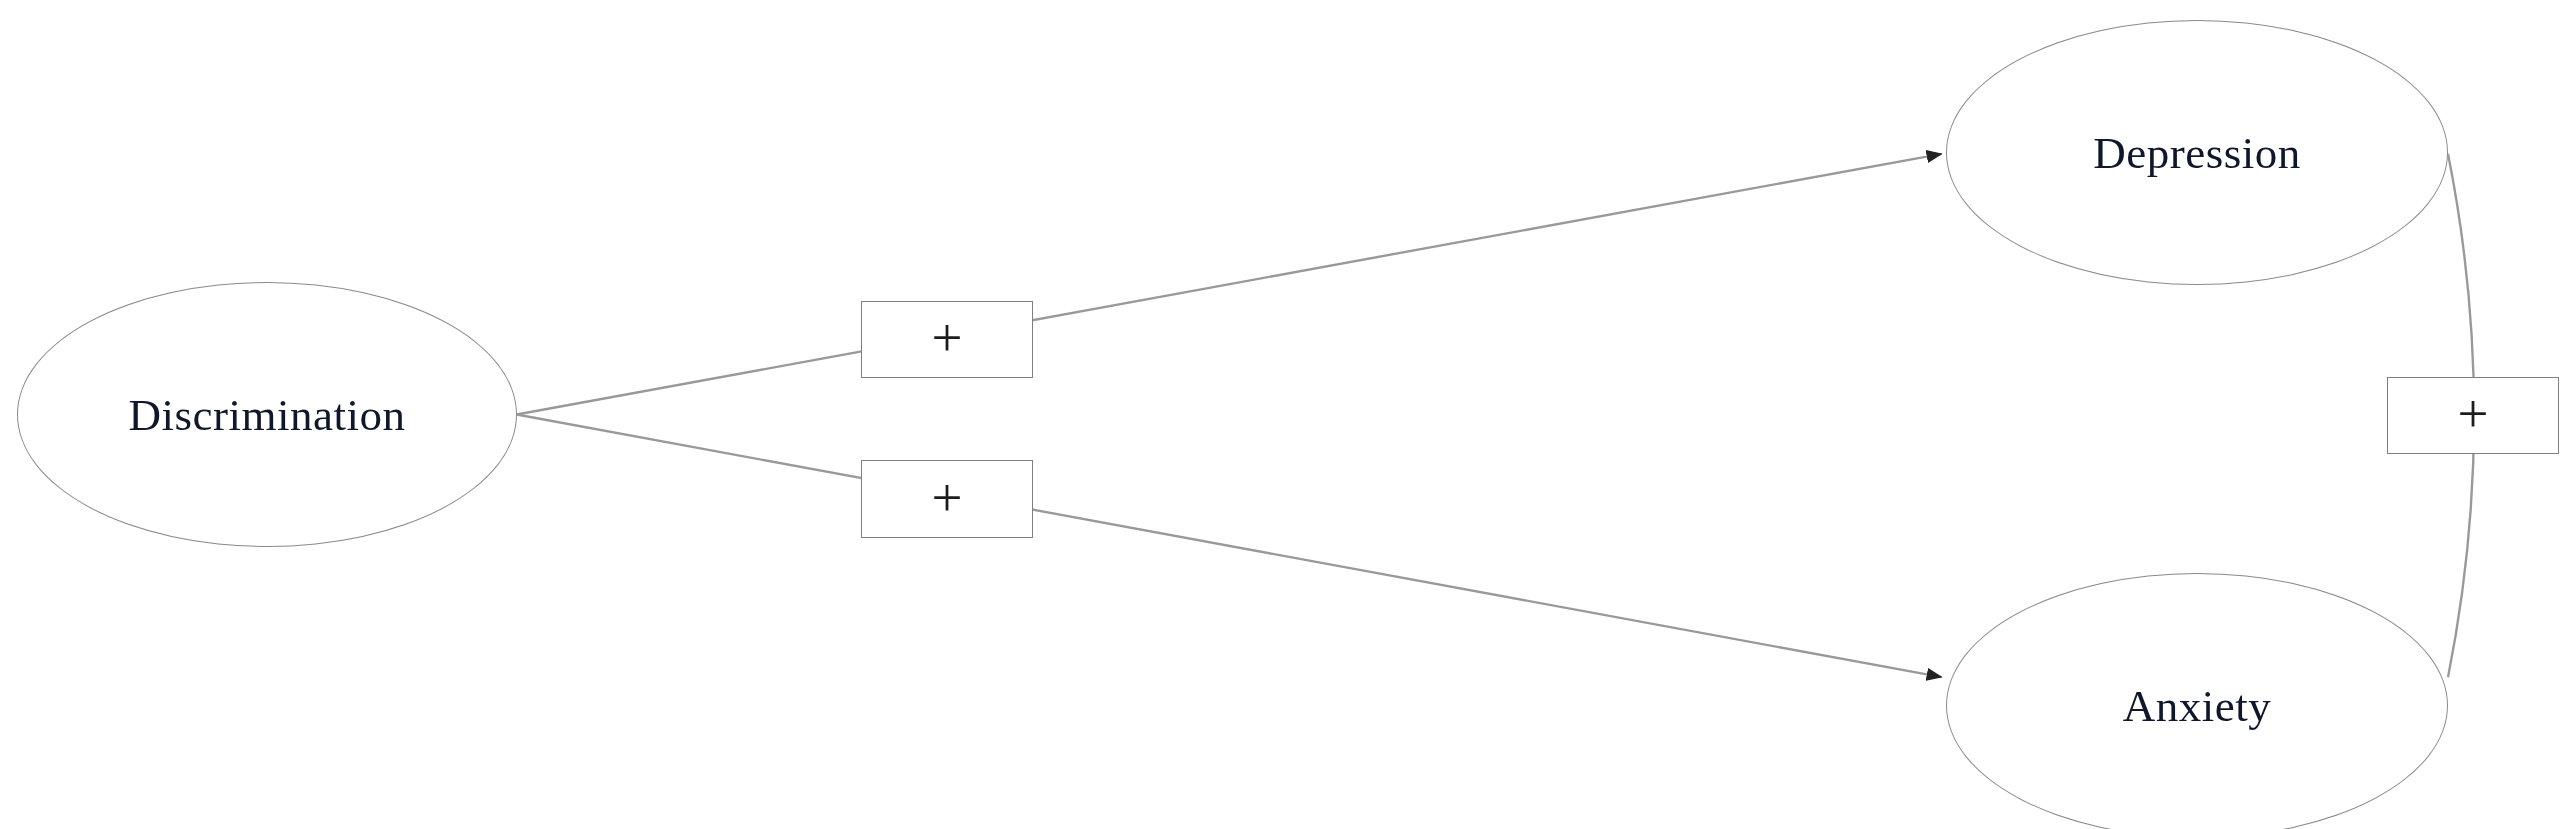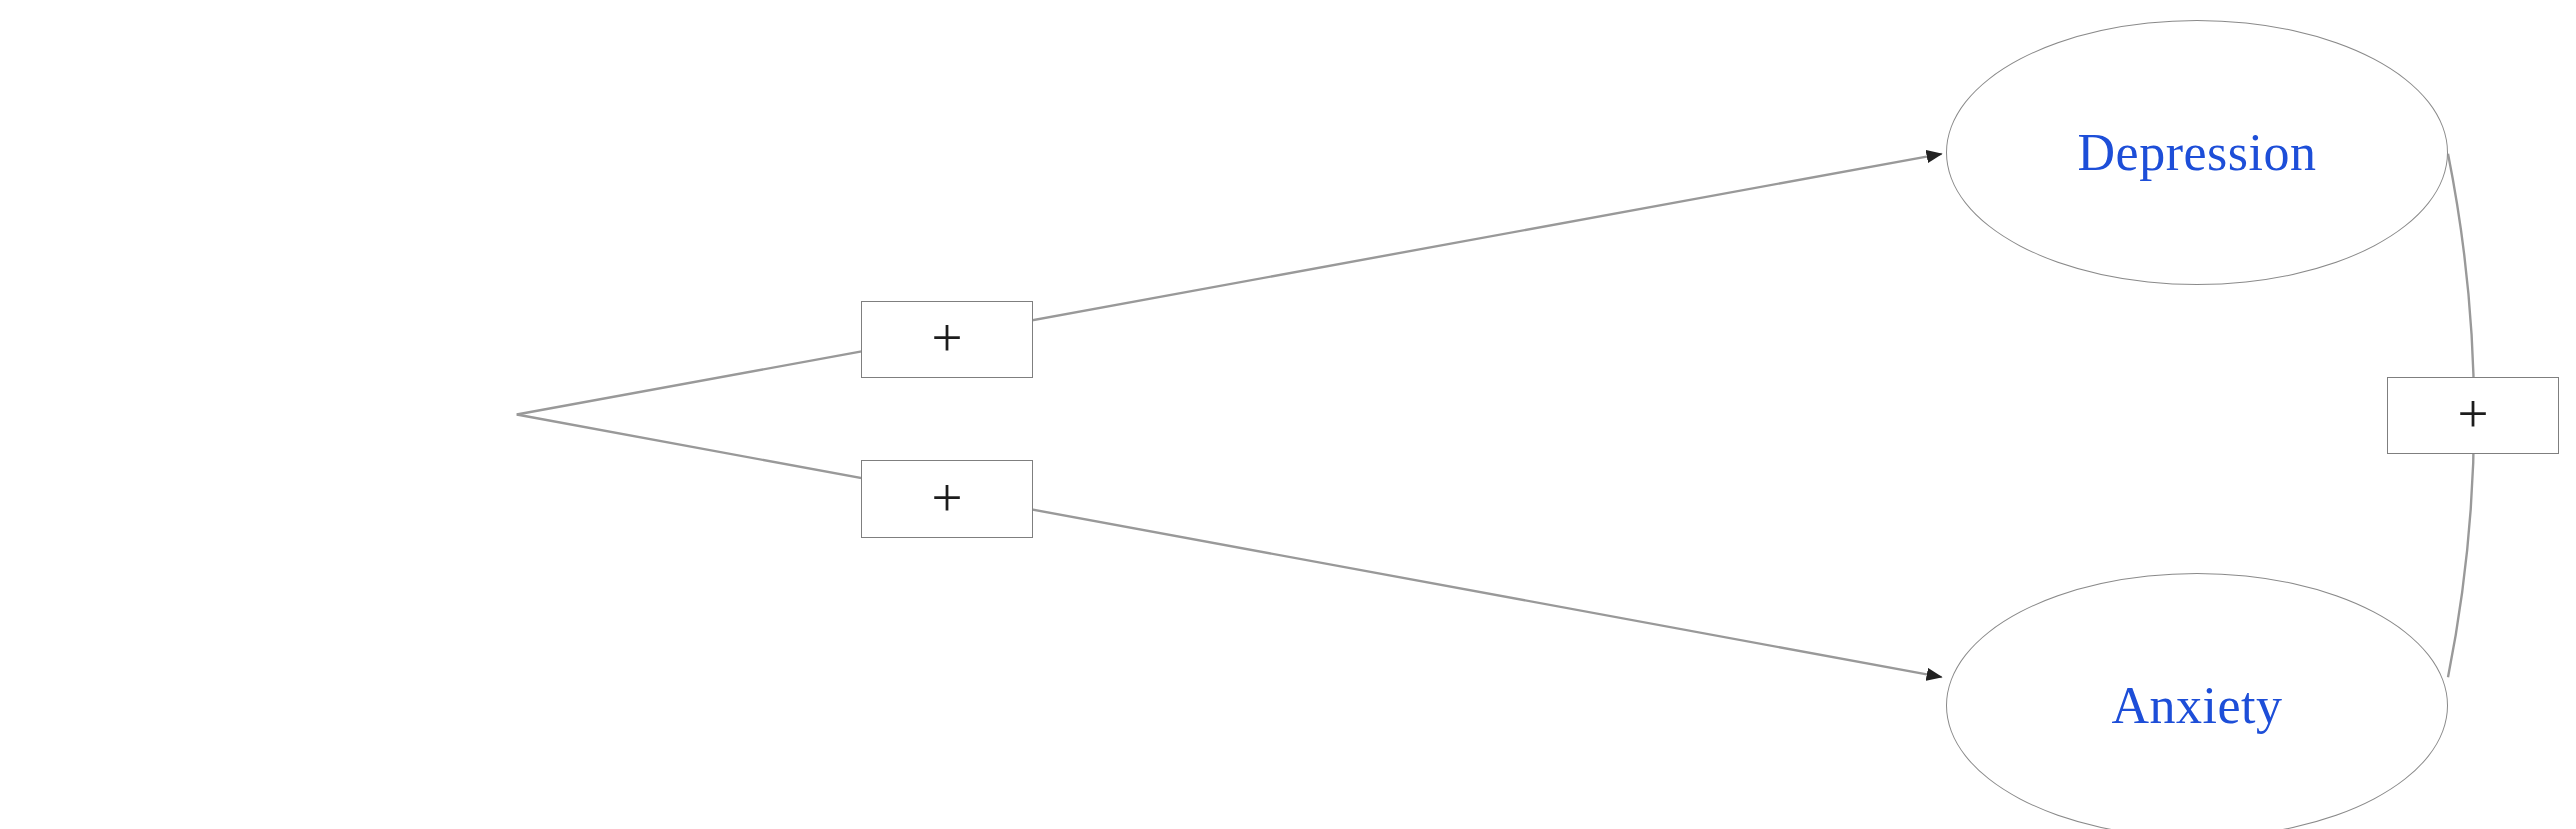--- a/index.html
+++ b/index.html
@@ -26,22 +26,22 @@
     position: absolute;
     box-sizing: border-box;
     border: 1.9px solid #8a8a8a;
     border-radius: 50%;
     background: #ffffff;
     display: flex;
     align-items: center;
     justify-content: center;
   }
   .node-label {
-    font-size: 52px;
-    color: #1d4ed8;
+    font-size: 45px;
+    color: #0f172a;
     letter-spacing: 0.5px;
     white-space: nowrap;
   }
   .node-discrimination { left: 17px;   top: 282px; width: 500px; height: 265px; }
   .node-depression     { left: 1946px; top: 20px;  width: 502px; height: 265px; }
   .node-anxiety        { left: 1946px; top: 573px; width: 502px; height: 265px; }
 
   .sign-box {
     position: absolute;
     box-sizing: border-box;
@@ -70,20 +70,23 @@
     <defs>
       <marker id="arrowhead" markerUnits="userSpaceOnUse" markerWidth="18" markerHeight="14" refX="16" refY="7" orient="auto">
         <path d="M0,0 L17,7 L0,14 Z" fill="#222222"></path>
       </marker>
     </defs>
     <line x1="545" y1="437" x2="2048" y2="162" stroke="#999999" stroke-width="2.5" marker-end="url(#arrowhead)"></line>
     <line x1="545" y1="437" x2="2048" y2="714" stroke="#999999" stroke-width="2.5" marker-end="url(#arrowhead)"></line>
     <path d="M 2582 162 Q 2637 438 2582 714" fill="none" stroke="#999999" stroke-width="2.5"></path>
   </svg>
 
+  <div class="node node-discrimination">
+    <span class="node-label">Discrimination</span>
+  </div>
 
   <div class="node node-depression">
     <span class="node-label">Depression</span>
   </div>
 
   <div class="node node-anxiety">
     <span class="node-label">Anxiety</span>
   </div>
 
   <div class="sign-box sign-box-depression">

